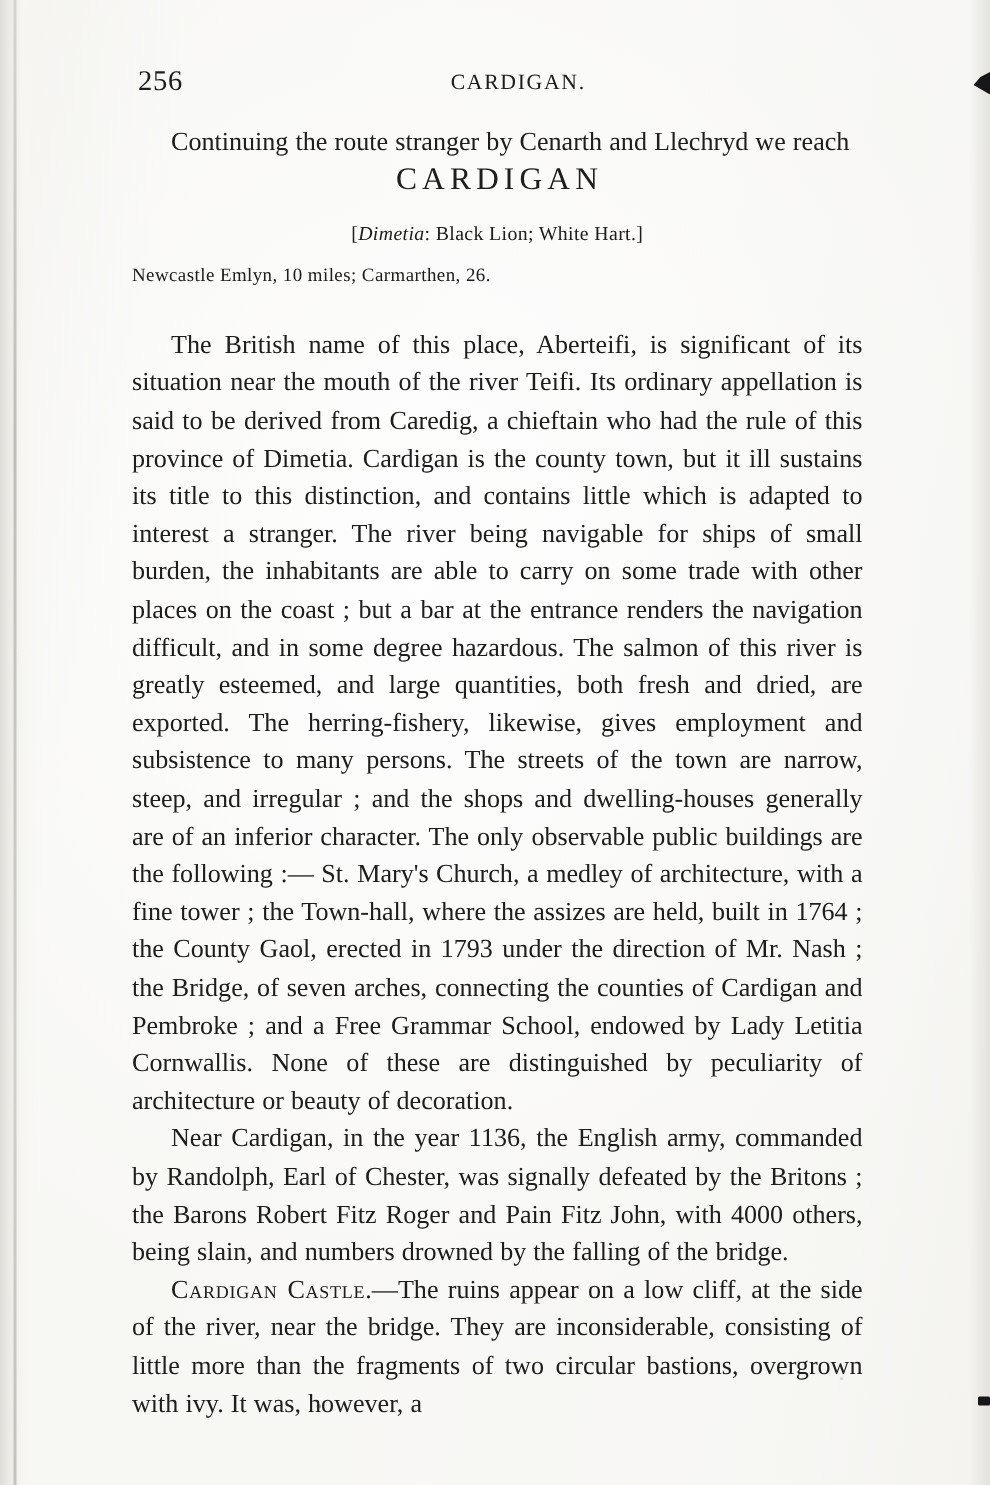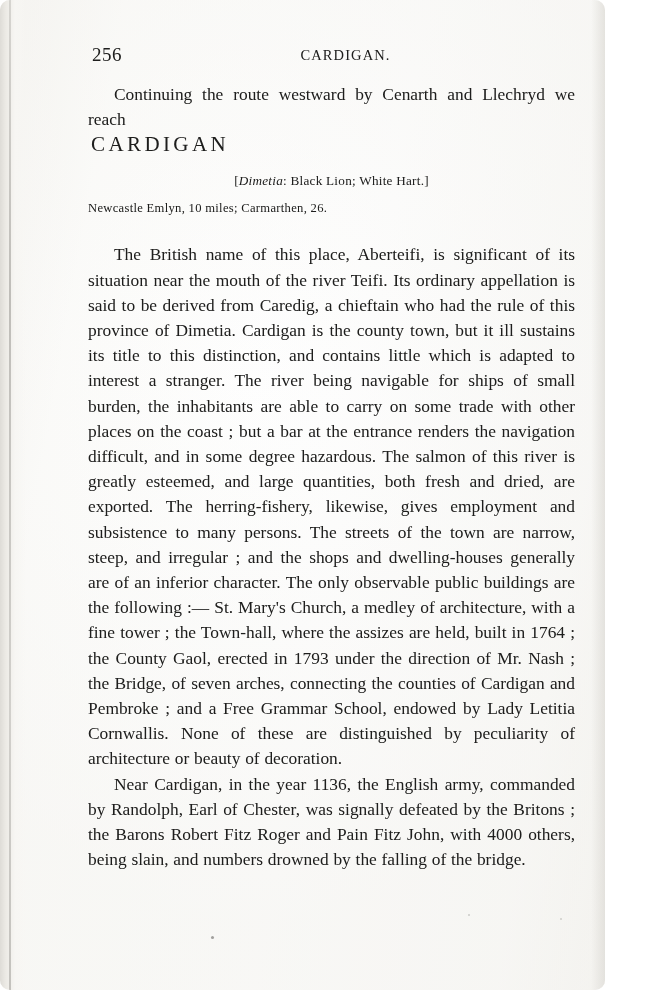--- a/index.html
+++ b/index.html
@@ -2,27 +2,26 @@
 <html><head>
 <meta charset="utf-8">
 <style>
   html, body {
     margin: 0;
     padding: 0;
     background: #ffffff;
   }
   .page {
     position: relative;
-    width: 605px;
+    width: 660px;
     height: 990px;
     background: #fdfdfc;
     overflow: hidden;
     font-family: "Liberation Serif", "DejaVu Serif", serif;
     color: #20201f;
-    border-radius: 10px;
   }
   
   .paper-tone {
     position: absolute;
     inset: 0;
     background:
       radial-gradient(ellipse 70% 55% at 42% 38%, rgba(250,250,248,0) 0%, rgba(243,242,238,0.55) 100%),
       linear-gradient(100deg, #f6f5f2 0%, #fdfdfc 16%, #fefefe 55%, #fbfbfa 86%, #f4f3f0 100%);
     pointer-events: none;
   }
@@ -117,20 +116,21 @@
   }
   p.lead {
     text-indent: 26px;
   }
   .intro {
     margin-bottom: 26px;
   }
 
   h1.town {
     margin: 0;
+    text-align: center;
     font-size: 21px;
     font-weight: normal;
     letter-spacing: 3.4px;
     padding-left: 3px;
   }
   .hotels {
     margin-top: 16px;
     text-align: center;
     font-size: 13.2px;
     letter-spacing: 0.25px;
@@ -174,33 +174,34 @@
 
   <div class="content">
 
     <div class="running-head">
       <div class="folio">256</div>
       <div class="head-title">CARDIGAN.</div>
     </div>
 
     <div class="body-col">
 
-      <p class="para lead intro">Continuing the route westward by Cenarth and Llechryd we reach</p>
+      <p class="para lead intro">Continuing the route stranger by Cenarth and Llechryd we reach</p>
 
       <h1 class="town">CARDIGAN</h1>
 
       <div class="hotels">
         <span>[</span><span class="ital">Dimetia</span><span>: Black Lion; White Hart.]</span>
       </div>
 
       <div class="distances">Newcastle Emlyn, 10 miles; Carmarthen, 26.</div>
 
       <div class="block-main">
 
         <p class="para lead"><span>The British name of this place, </span><span class="ital">Aberteifi</span><span>, is significant of its situation near the mouth of the river Teifi. Its ordinary appellation is said to be derived from </span><span class="ital">Caredig</span><span>, a chieftain who had the rule of this province of Dimetia. Cardigan is the county town, but it ill sustains its title to this distinction, and contains little which is adapted to interest a stranger. The river being navigable for ships of small burden, the inhabitants are able to carry on some trade with other places on the coast ; but a bar at the entrance renders the navigation difficult, and in some degree hazardous. The salmon of this river is greatly esteemed, and large quantities, both fresh and dried, are exported. The herring-fishery, likewise, gives employment and subsistence to many persons. The streets of the town are narrow, steep, and irregular ; and the shops and dwelling-houses generally are of an inferior character. The only observable public buildings are the following :— St. Mary's Church, a medley of architecture, with a fine tower ; the Town-hall, where the assizes are held, built in 1764 ; the County Gaol, erected in 1793 under the direction of Mr. Nash ; the Bridge, of seven arches, connecting the counties of Cardigan and Pembroke ; and a Free Grammar School, endowed by Lady Letitia Cornwallis. None of these are distinguished by peculiarity of architecture or beauty of decoration.</span></p>
 
         <p class="para lead">Near Cardigan, in the year 1136, the English army, commanded by Randolph, Earl of Chester, was signally defeated by the Britons ; the Barons Robert Fitz Roger and Pain Fitz John, with 4000 others, being slain, and numbers drowned by the falling of the bridge.</p>
 
+        <p class="para lead"><span class="smallcaps">Cardigan Castle</span><span>.—The ruins appear on a low cliff, at the side of the river, near the bridge. They are inconsiderable, consisting of little more than the fragments of two circular bastions, overgrown with ivy. It was, however, a</span></p>
 
       </div>
     </div>
   </div>
 </div>
 
 </body></html>

